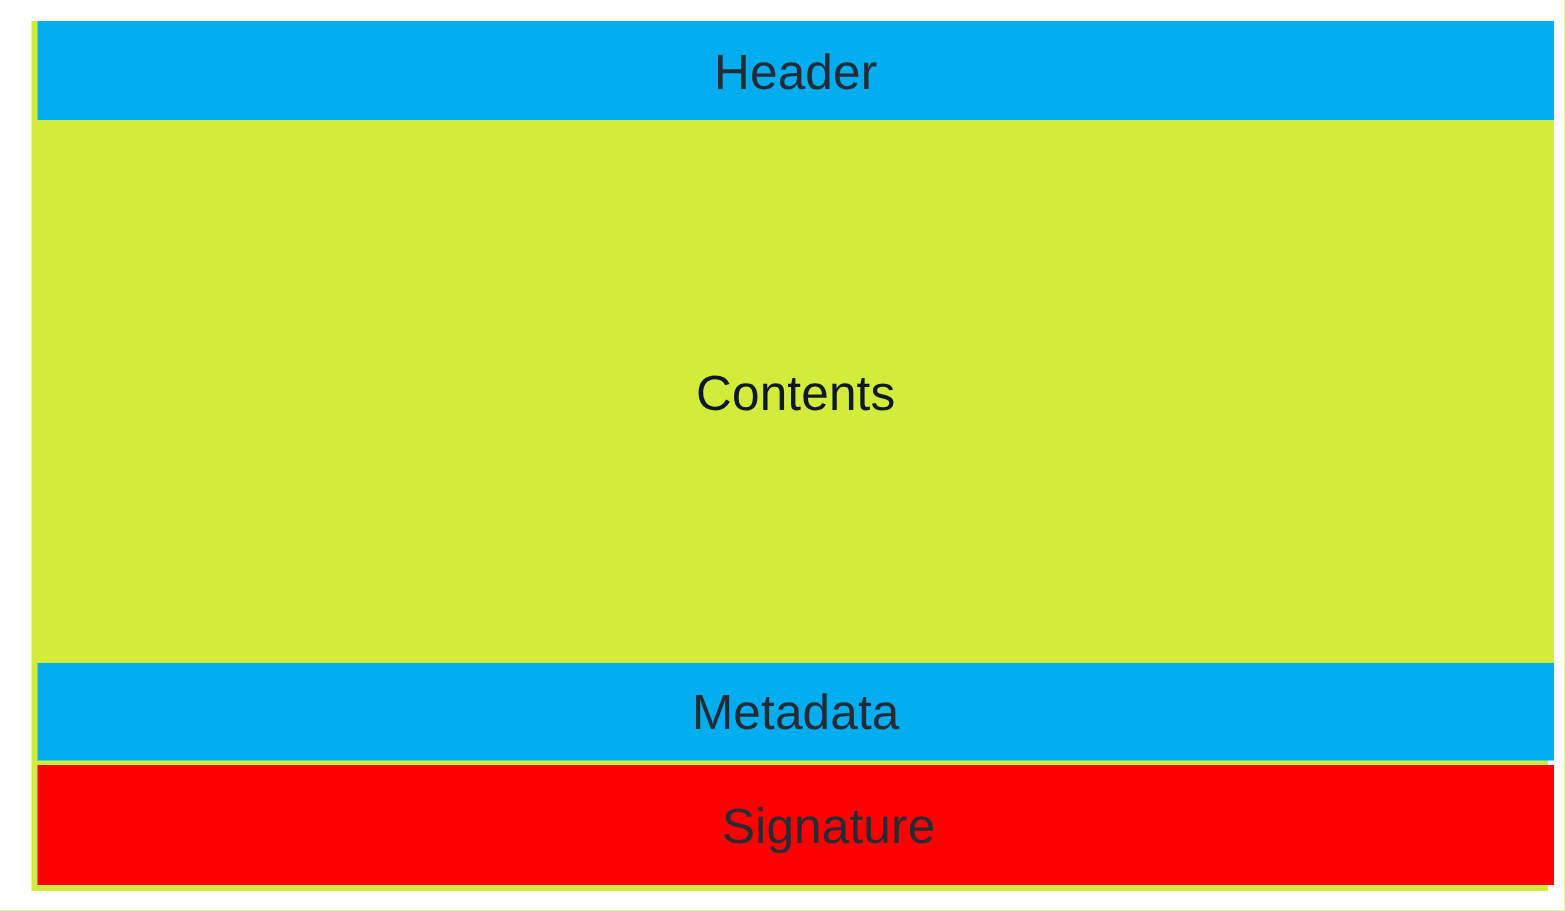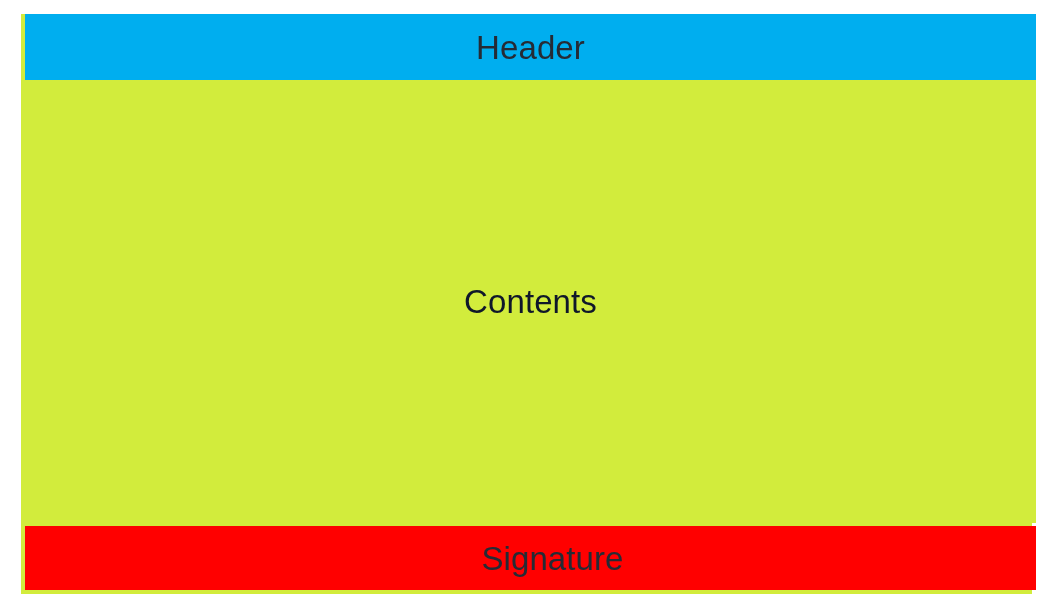--- a/index.html
+++ b/index.html
@@ -59,37 +59,40 @@
     margin: 0 4px 0 4px;
   }
 
   #band-metadata {
     height: 65px;
     background: #00aeef;
     margin: 0 4px 0 4px;
   }
 
   #band-signature {
-    height: 64px;
+    height: 80px;
     background: #ff0000;
     margin: 3px 4px 4px 4px;
     padding-left: 44px;
   }
 </style>
 </head>
 <body style="background: rgb(255, 255, 255);">
 
 <div id="diagram" style="background: rgb(210, 236, 60);">
 
   <div class="band" id="band-header" style="background: rgb(0, 174, 239);">
     <span class="band-label" style="color: rgb(37, 43, 53);">Header</span>
   </div>
 
   <div class="band" id="band-contents" style="background: rgb(210, 236, 60);">
     <span class="band-label" style="color: #0f172a;">Contents</span>
   </div>
 
+  <div class="band" id="band-metadata" style="background: rgb(0, 174, 239);">
+    <span class="band-label" style="color: rgb(37, 43, 53);">Metadata</span>
+  </div>
 
   <div class="band" id="band-signature" style="background: rgb(255, 0, 0);">
     <span class="band-label" style="color: rgb(37, 43, 53);">Signature</span>
   </div>
 
 </div>
 
 </body></html>

